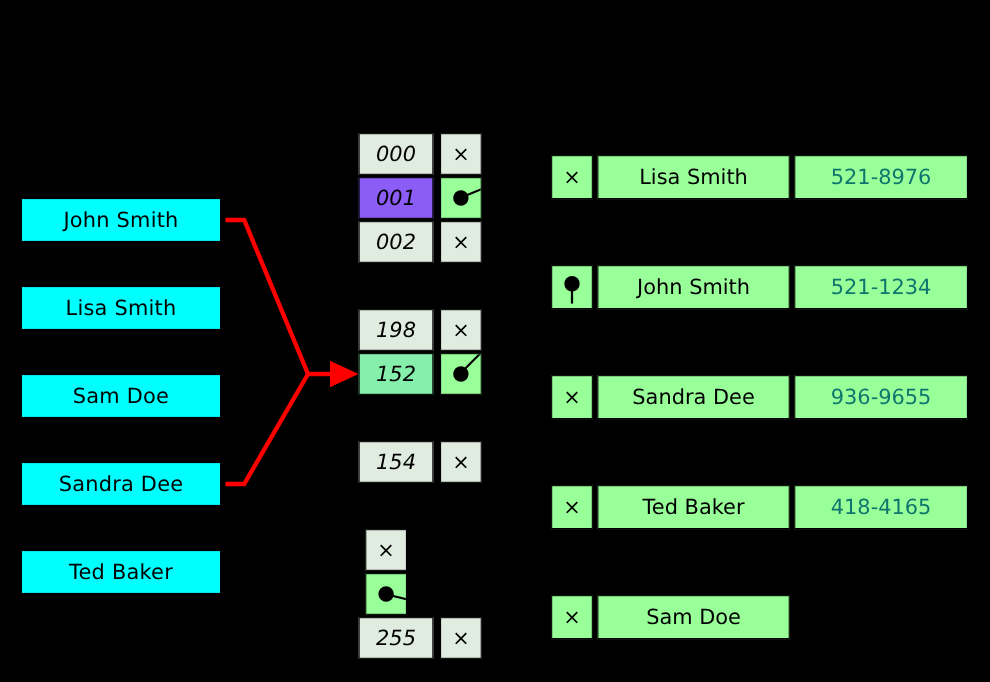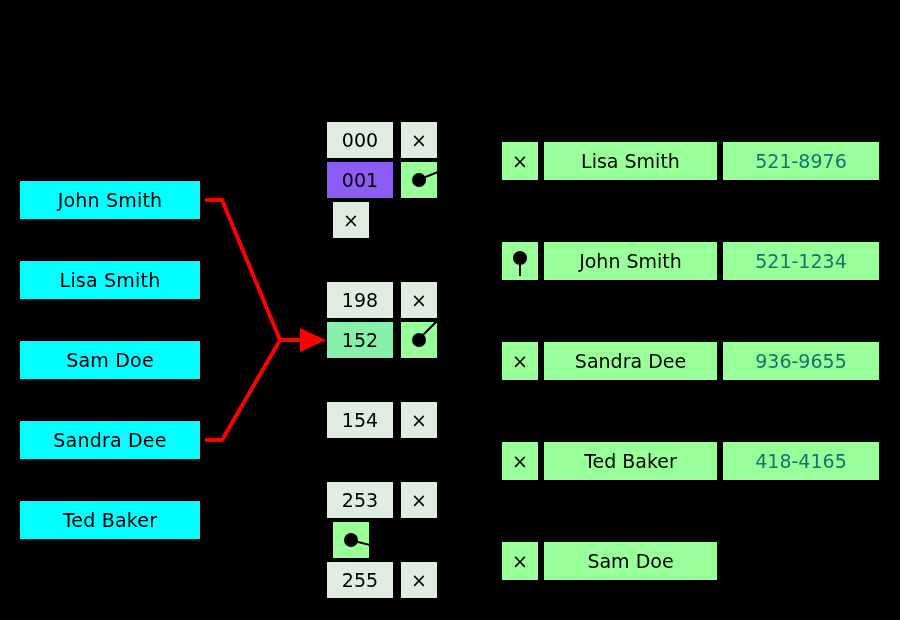--- a/index.html
+++ b/index.html
@@ -27,20 +27,21 @@
     letter-spacing:0.2px;
   }
 
   
   .bucket-row{
     position:absolute;
     left:326px;
     height:38px;
     display:flex;
     align-items:stretch;
+    font-style:italic;
   }
   .bucket-index{
     width:68px;
     border:1px solid #000000;
     box-sizing:border-box;
     display:flex;
     align-items:center;
     justify-content:center;
     font-size:19px;
     color:#000;
@@ -172,20 +173,21 @@
     </div>
   </div>
   <div class="bucket-row" style="top:161px">
     <div class="bucket-index highlight-blue">001</div>
     <div class="bucket-ptr filled">
       <span class="dot"></span>
       <span class="stub" style="width:40px;transform:rotate(-22deg)"></span>
     </div>
   </div>
   <div class="bucket-row" style="top:201px">
+    <div class="bucket-index">002</div>
     <div class="bucket-ptr">
       <span class="xmark">×</span>
     </div>
   </div>
 
   <div class="bucket-row" style="top:281px">
     <div class="bucket-index">198</div>
     <div class="bucket-ptr">
       <span class="xmark">×</span>
     </div>
@@ -198,21 +200,20 @@
     </div>
   </div>
   <div class="bucket-row" style="top:401px">
     <div class="bucket-index">154</div>
     <div class="bucket-ptr">
       <span class="xmark">×</span>
     </div>
   </div>
 
   <div class="bucket-row" style="top:481px">
-    <div class="bucket-index">253</div>
     <div class="bucket-ptr">
       <span class="xmark">×</span>
     </div>
   </div>
   <div class="bucket-row" style="top:521px">
     <div class="bucket-ptr filled">
       <span class="dot"></span>
       <span class="stub" style="width:40px;transform:rotate(14deg)"></span>
     </div>
   </div>

